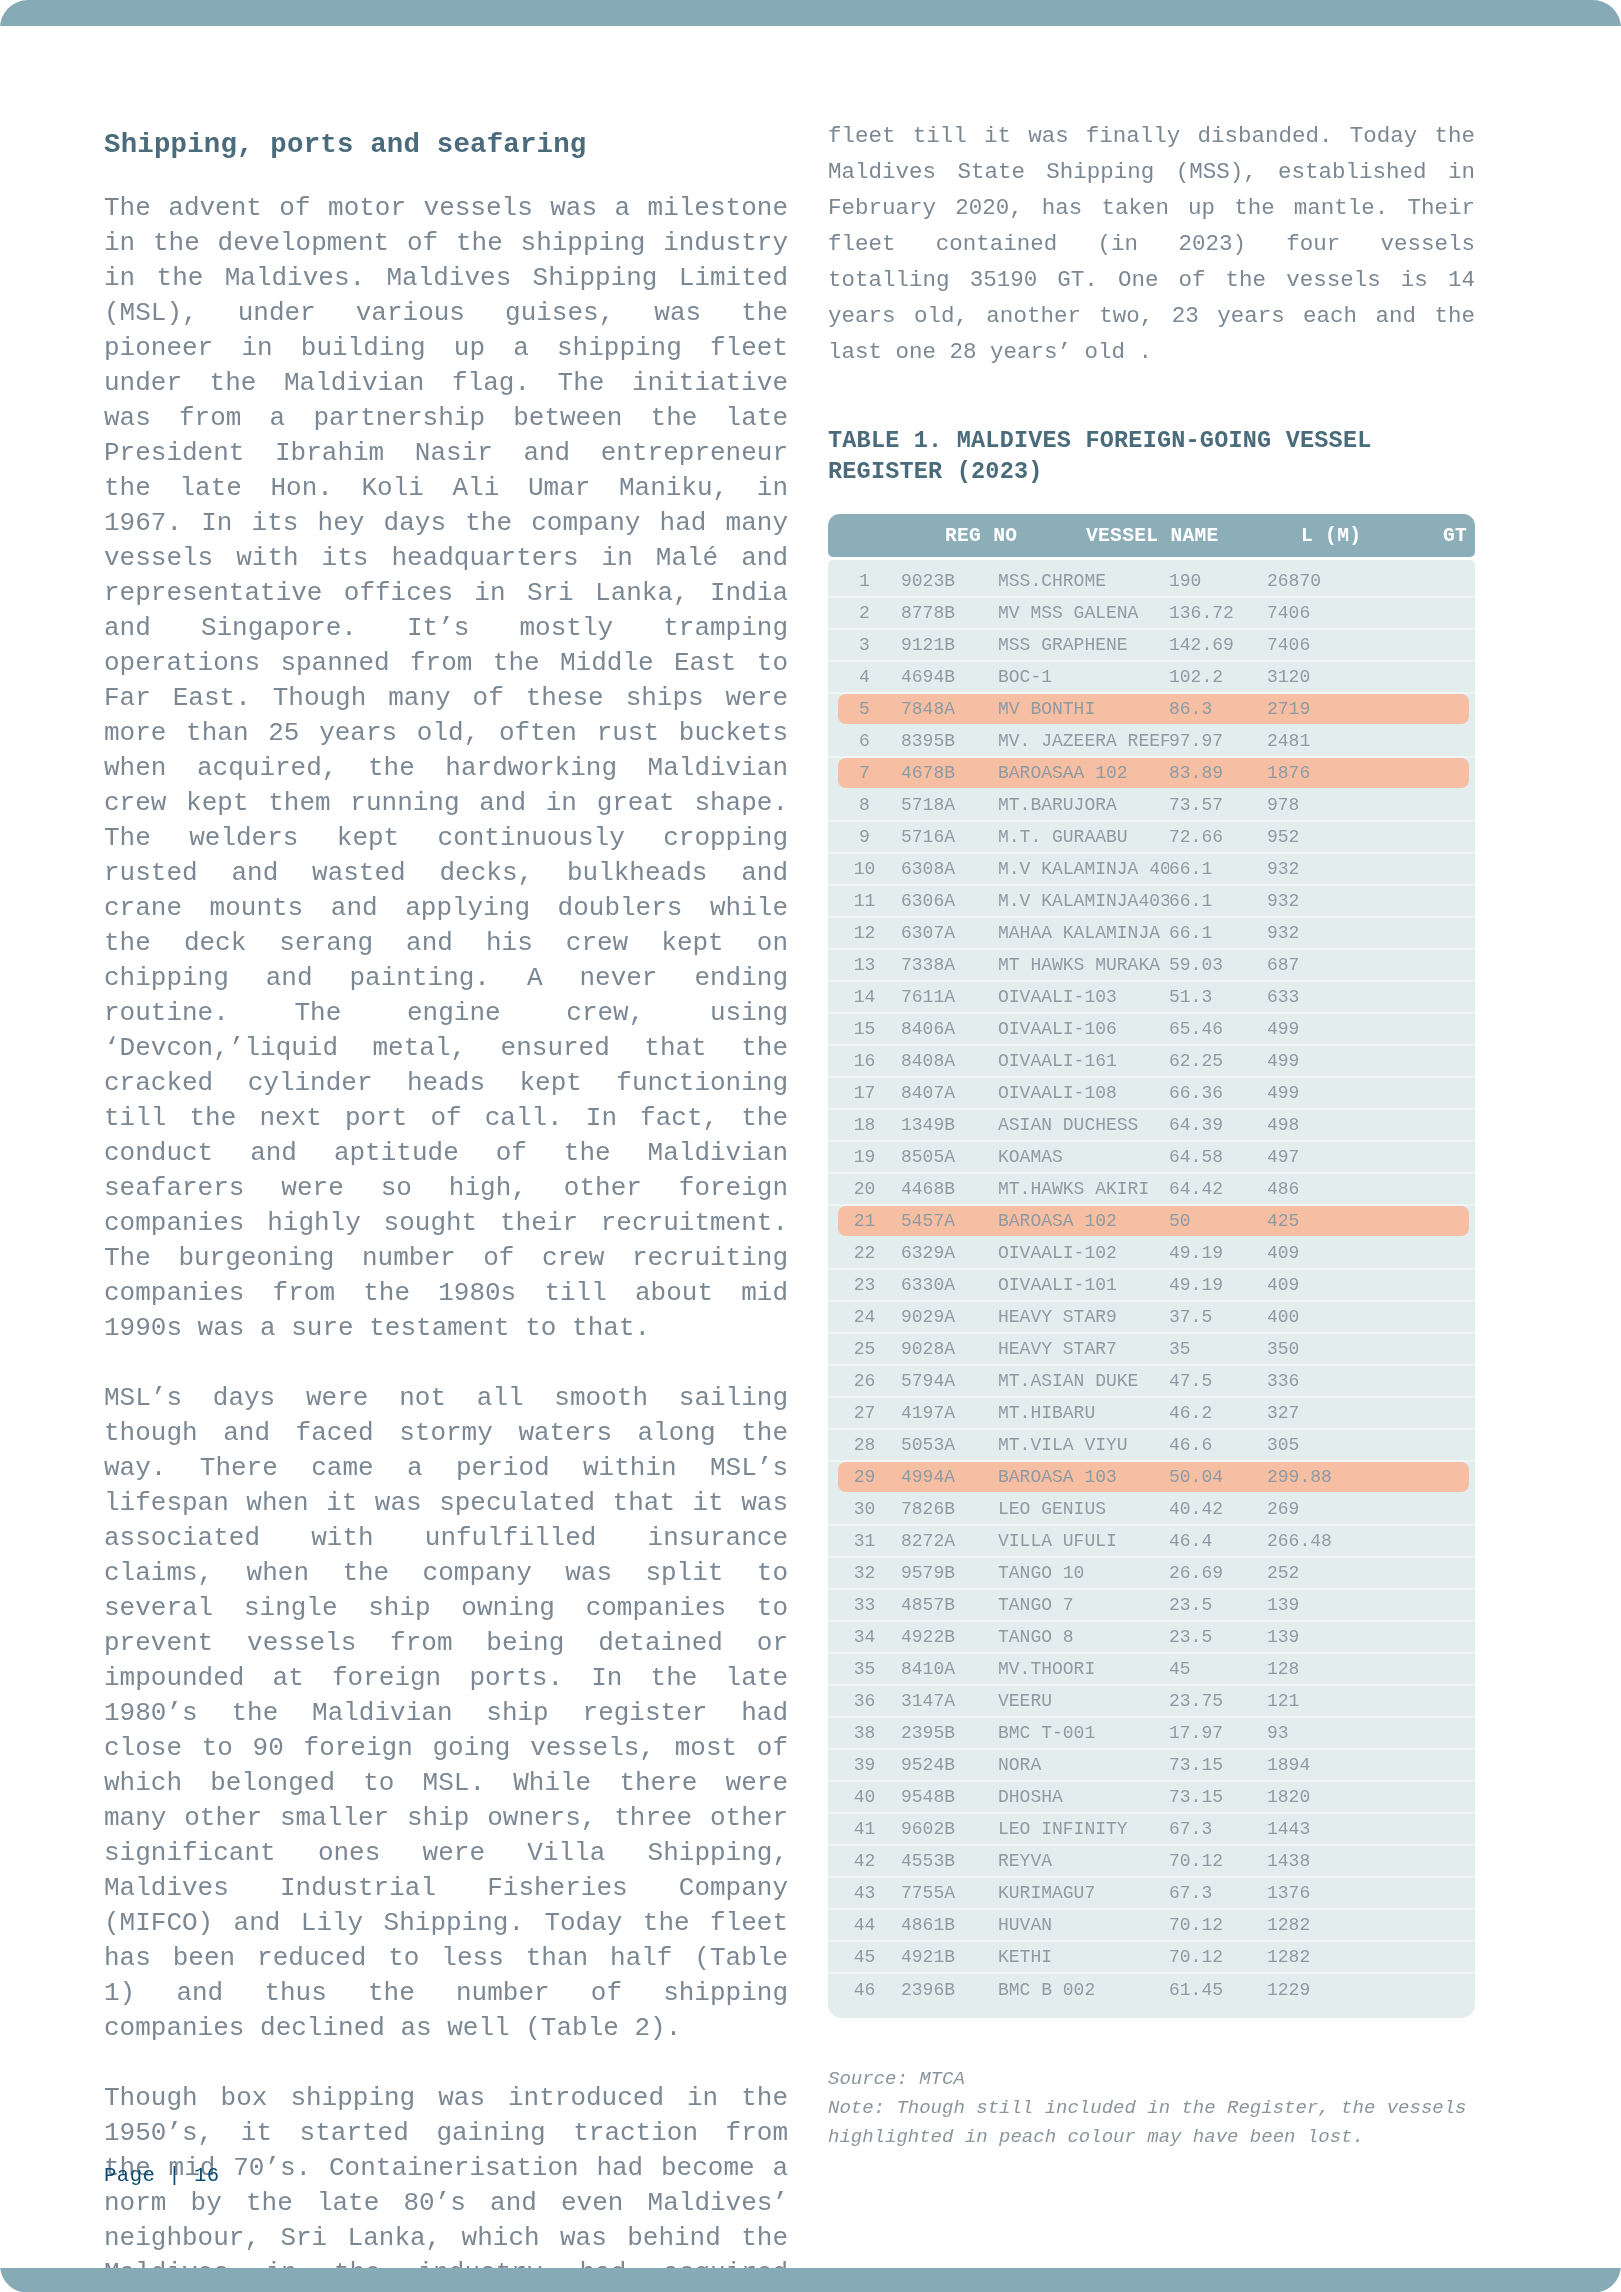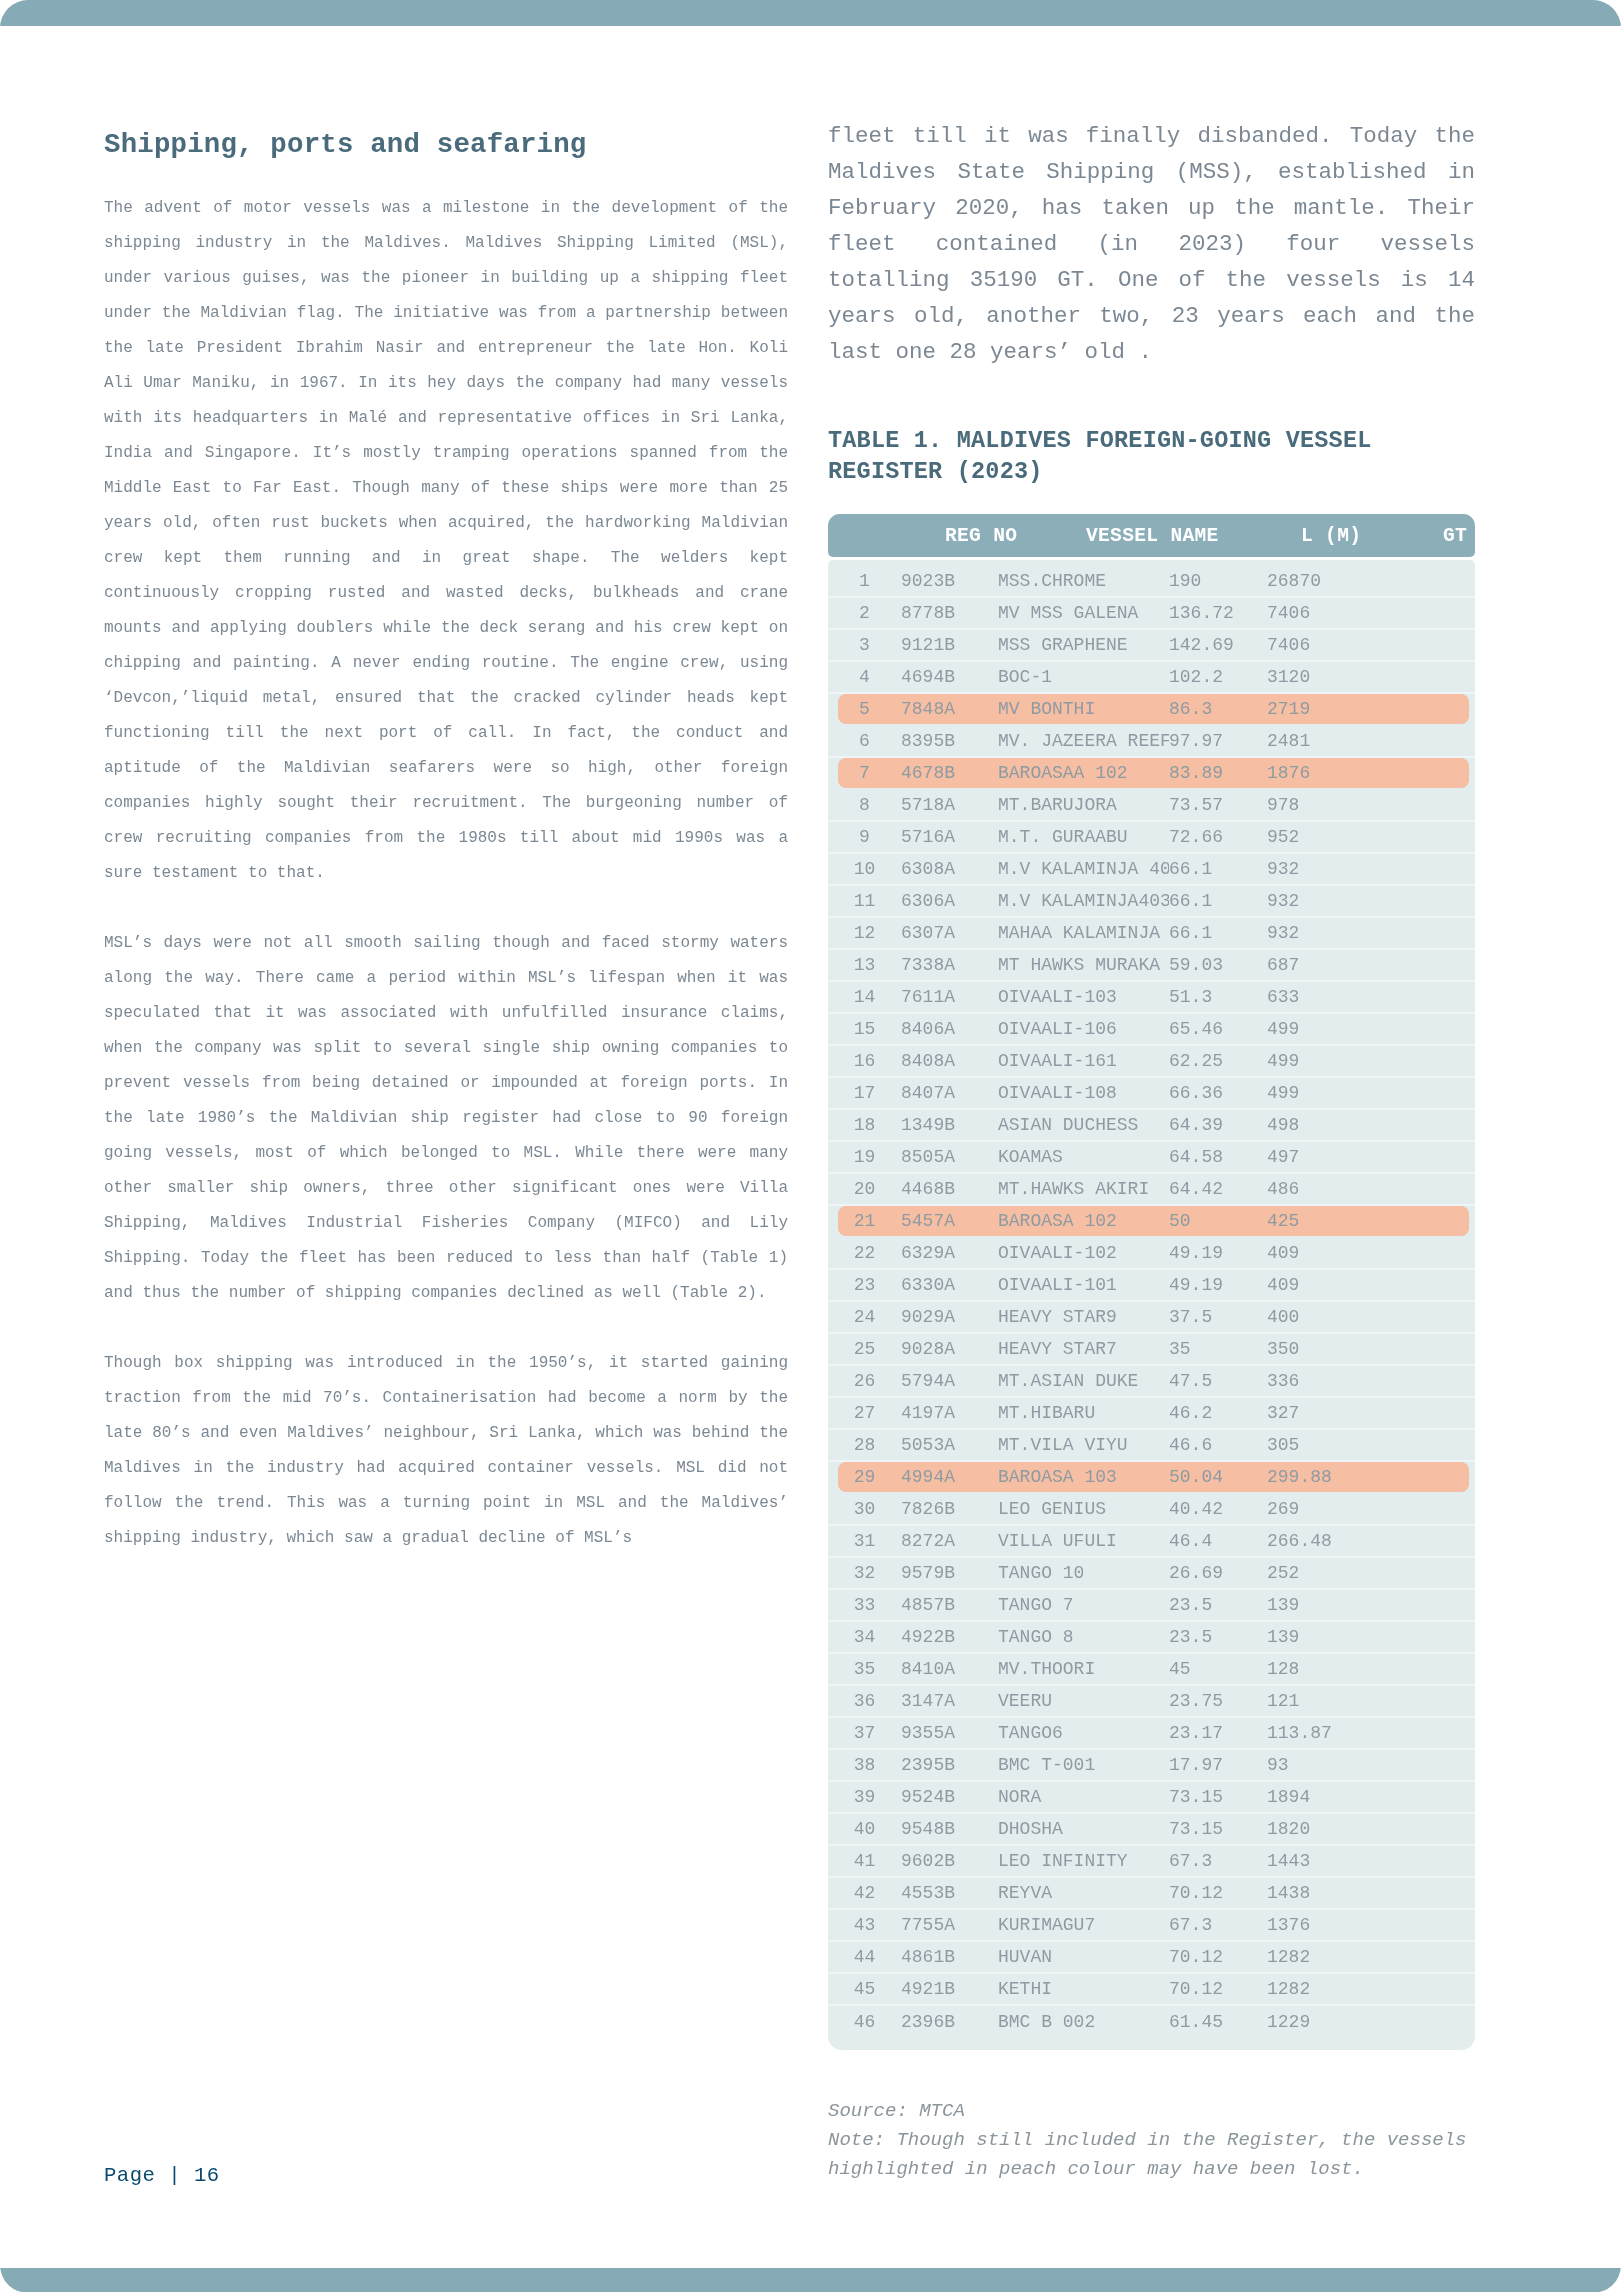--- a/index.html
+++ b/index.html
@@ -7,21 +7,21 @@
     position:relative;width:1621px;height:2293px;background:#ffffff;overflow:hidden;
     font-family:Liberation Mono, monospace;
     border-radius:28px;
   }
   .bar{position:absolute;left:0;width:1621px;height:25.5px;background:#87ABB6;}
   .bar.top{top:0;}
   .bar.bottom{bottom:0;}
 
   .left-col{position:absolute;left:104px;top:129px;width:684px;}
   .section-heading{font-size:27.4px;font-weight:bold;color:#4A6B7B;margin:0 0 31px 0;letter-spacing:0.2px;}
-  .body-par{font-size:16px;line-height:35px;color:#7B8893;text-align:justify;margin:9px 0 35px 0;}
+  .body-par{font-size:26px;line-height:35px;color:#7B8893;text-align:justify;margin:9px 0 35px 0;}
 
   .right-col{position:absolute;left:828px;top:118px;width:647px;}
   .intro-par{font-size:22.5px;line-height:36px;color:#7B8893;text-align:justify;margin:0 0 55px 0;}
   .table-title{font-size:23.5px;line-height:31px;font-weight:bold;color:#4A6B7B;margin:0 0 27.4px 0;letter-spacing:0.2px;}
 
   .vtable{width:647px;}
   .thead{
     display:grid;grid-template-columns:73px 97px 171px 98px 1fr;
     height:43px;align-items:center;background:#8CAEB9;border-radius:11.8px 11.8px 4.9px 4.9px;
     color:#ffffff;font-weight:bold;font-size:19.6px;margin-bottom:2.9px;letter-spacing:0.3px;gap:44px;
@@ -317,27 +317,20 @@
     <div class="td">128</div>
   </div>
           <div class="tr">
     <div class="td c-no">36</div>
     <div class="td">3147A</div>
     <div class="td">VEERU</div>
     <div class="td">23.75</div>
     <div class="td">121</div>
   </div>
           <div class="tr">
-    <div class="td c-no">37</div>
-    <div class="td">9355A</div>
-    <div class="td">TANGO6</div>
-    <div class="td">23.17</div>
-    <div class="td">113.87</div>
-  </div>
-          <div class="tr">
     <div class="td c-no">38</div>
     <div class="td">2395B</div>
     <div class="td">BMC T-001</div>
     <div class="td">17.97</div>
     <div class="td">93</div>
   </div>
           <div class="tr">
     <div class="td c-no">39</div>
     <div class="td">9524B</div>
     <div class="td">NORA</div>

